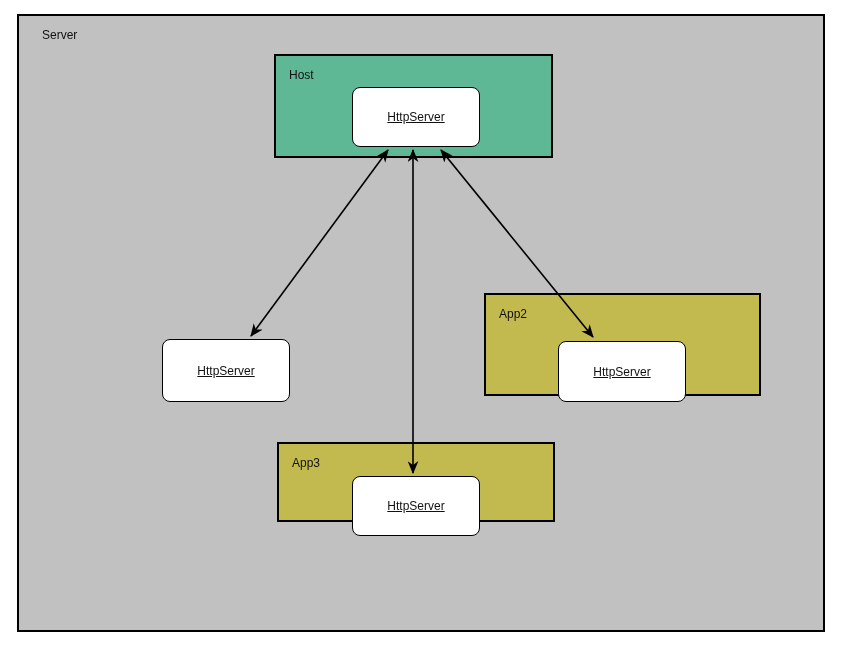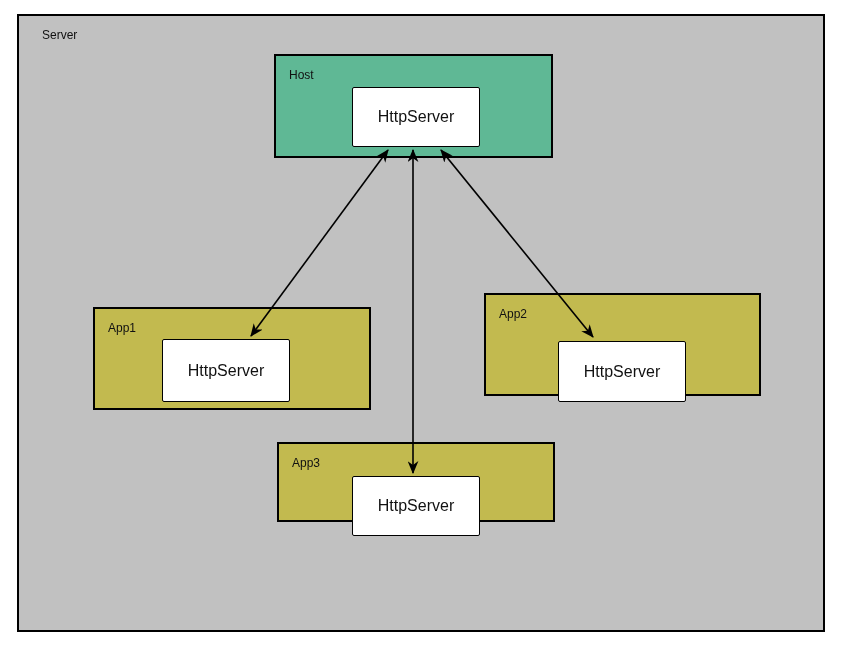--- a/index.html
+++ b/index.html
@@ -67,25 +67,26 @@
     position: absolute;
     left: 11px; top: 12px;
     font-size: 12px;
     line-height: 14px;
     margin-left: 12px;
   }
   .node {
     position: absolute;
     background: var(--node-fill);
     border: 1px solid var(--line);
-    border-radius: 2px;
+    border-radius: 8px;
     display: flex;
     align-items: center;
     justify-content: center;
-    font-size: 16px;
+    font-size: 12px;
+    text-decoration: underline;
   }
   .node-host { left: 352px; top: 87px;  width: 128px; height: 60px; }
   .node-app1 { left: 162px; top: 339px; width: 128px; height: 63px; }
   .node-app2 { left: 558px; top: 341px; width: 128px; height: 61px; }
   .node-app3 { left: 352px; top: 476px; width: 128px; height: 60px; }
   .edge-layer {
     position: absolute;
     left: 0; top: 0;
     width: 841px; height: 647px;
     pointer-events: none;
@@ -97,23 +98,20 @@
 <div class="stage">
 
   <div class="server-box">
     <span class="server-label">Server</span>
   </div>
 
   <div class="container-box host-box">
     <span class="box-label">Host</span>
   </div>
 
-  <div class="container-box app1-box">
-    <span class="box-label">App1</span>
-  </div>
 
   <div class="container-box app2-box">
     <span class="box-label">App2</span>
   </div>
 
   <div class="container-box app3-box">
     <span class="box-label">App3</span>
   </div>
 
   <div class="node node-host">

